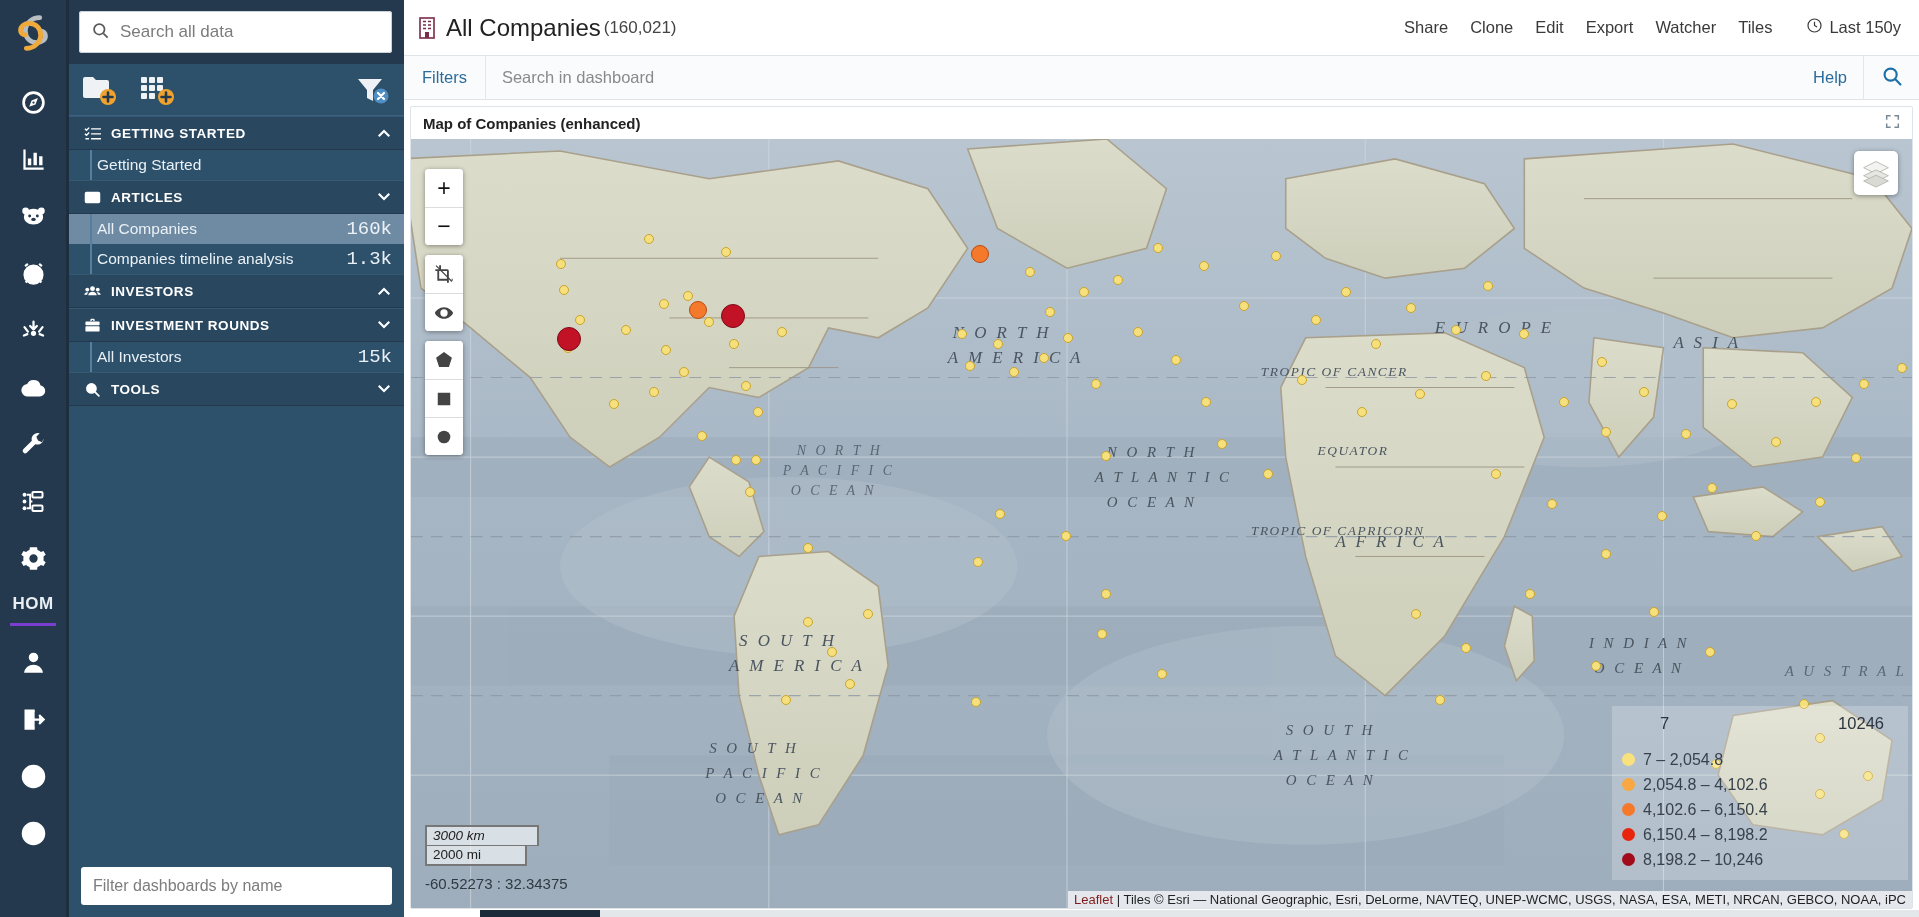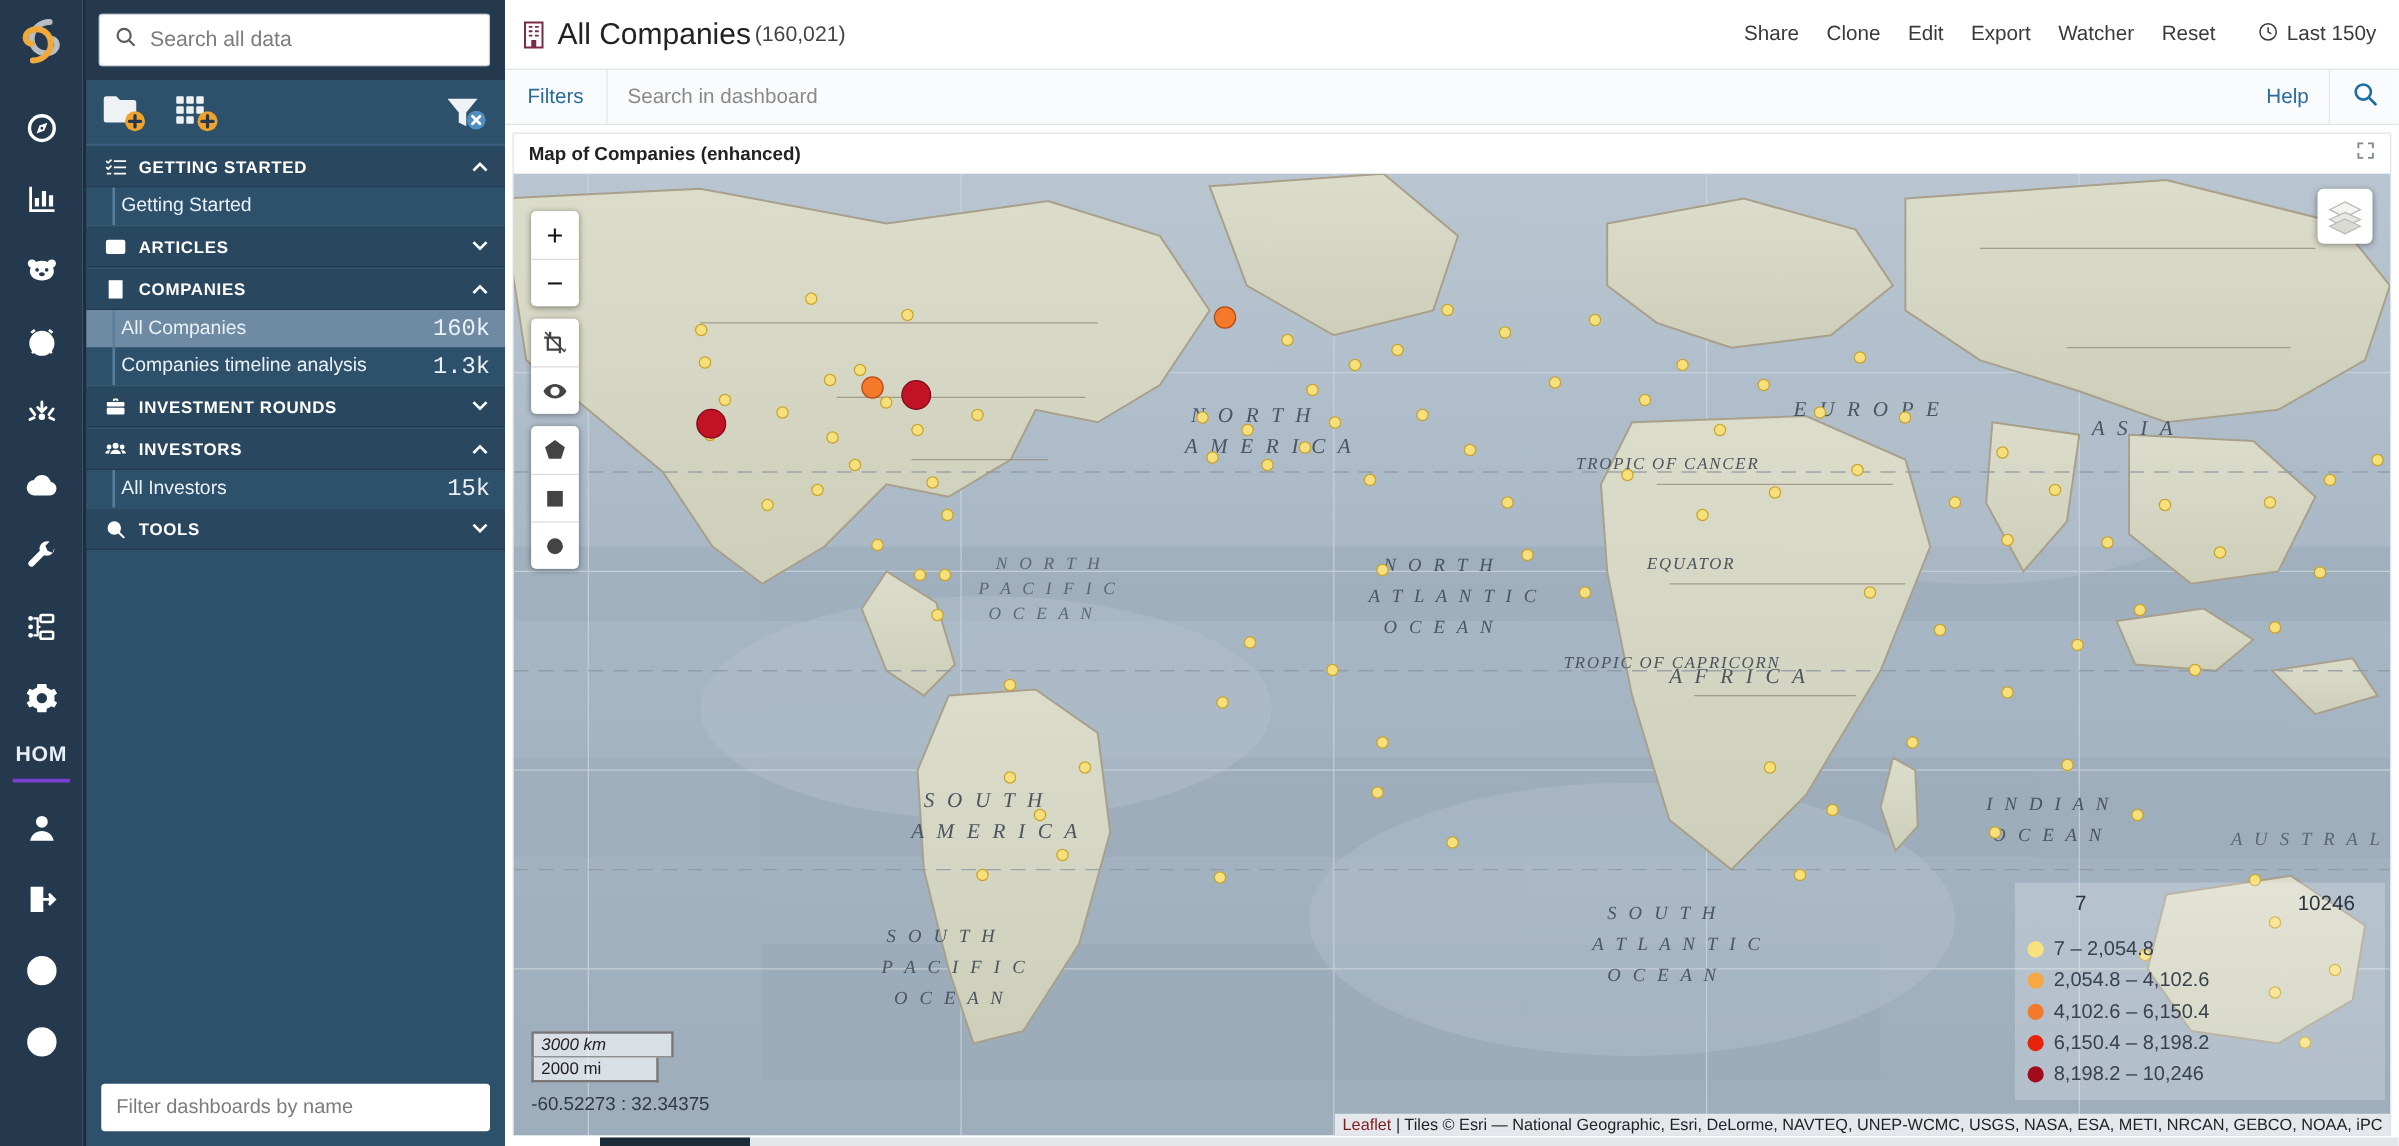--- a/index.html
+++ b/index.html
@@ -352,73 +352,58 @@
             </svg>
         </span>
         <span>ARTICLES</span>
         <span class="chev">
           <svg viewBox="0 0 16 16">
               <path d="M8 11.4l-6-6L3.5 3.9 8 8.4l4.5-4.5L14 5.4l-6 6z"></path>
             </svg>
         </span>
       </div>
 
-      <div class="grp">
-        <span class="gi">
-          <svg viewBox="0 0 24 24" fill="none" stroke="#fff" stroke-width="1.7">
-              <rect x="5" y="2.5" width="14" height="19"></rect>
-              <path d="M8 6h3M13 6h3M8 9.5h3M13 9.5h3M8 13h3M13 13h3" stroke-width="1.6"></path>
-              <rect x="10" y="16.5" width="4" height="5" fill="#fff" stroke="none"></rect>
-            </svg>
-        </span>
-        <span>COMPANIES</span>
-        <span class="chev">
-          <svg viewBox="0 0 16 16">
-              <path d="M8 4.6l6 6-1.5 1.5L8 7.6l-4.5 4.5L2 10.6l6-6z"></path>
-            </svg>
-        </span>
-      </div>
       <div class="item sel">
         <span>All Companies</span>
         <span class="cnt">160k</span>
       </div>
       <div class="item">
         <span>Companies timeline analysis</span>
         <span class="cnt">1.3k</span>
-      </div>
-
-      <div class="grp">
-        <span class="gi">
-          <svg viewBox="0 0 24 24">
-              <path d="M9 4a1.6 1.6 0 011.6-1.6h2.8A1.6 1.6 0 0115 4v1.5h-2V4.4h-2v1.1H9V4z"></path>
-              <rect x="2" y="6.5" width="20" height="5" rx="1.2"></rect>
-              <rect x="2" y="13" width="20" height="7.5" rx="1.2"></rect>
-            </svg>
-        </span>
-        <span>INVESTMENT ROUNDS</span>
-        <span class="chev">
-          <svg viewBox="0 0 16 16">
-              <path d="M8 11.4l-6-6L3.5 3.9 8 8.4l4.5-4.5L14 5.4l-6 6z"></path>
-            </svg>
-        </span>
       </div>
 
       <div class="grp">
         <span class="gi">
           <svg viewBox="0 0 24 24">
               <circle cx="12" cy="8" r="3.4"></circle>
               <circle cx="4.6" cy="9.3" r="2.7"></circle>
               <circle cx="19.4" cy="9.3" r="2.7"></circle>
               <path d="M12 12.4c-3.4 0-5.6 2-6 4.9h12c-.4-2.9-2.6-4.9-6-4.9zM4.6 13c-2.3 0-3.9 1.4-4.3 3.6h4.1c.2-1.4.8-2.6 1.8-3.5a5 5 0 00-1.6-.1zM19.4 13c2.3 0 3.9 1.4 4.3 3.6h-4.1c-.2-1.4-.8-2.6-1.8-3.5a5 5 0 011.6-.1z"></path>
             </svg>
         </span>
         <span>INVESTORS</span>
         <span class="chev">
           <svg viewBox="0 0 16 16">
               <path d="M8 4.6l6 6-1.5 1.5L8 7.6l-4.5 4.5L2 10.6l6-6z"></path>
+            </svg>
+        </span>
+      </div>
+
+      <div class="grp">
+        <span class="gi">
+          <svg viewBox="0 0 24 24">
+              <path d="M9 4a1.6 1.6 0 011.6-1.6h2.8A1.6 1.6 0 0115 4v1.5h-2V4.4h-2v1.1H9V4z"></path>
+              <rect x="2" y="6.5" width="20" height="5" rx="1.2"></rect>
+              <rect x="2" y="13" width="20" height="7.5" rx="1.2"></rect>
+            </svg>
+        </span>
+        <span>INVESTMENT ROUNDS</span>
+        <span class="chev">
+          <svg viewBox="0 0 16 16">
+              <path d="M8 11.4l-6-6L3.5 3.9 8 8.4l4.5-4.5L14 5.4l-6 6z"></path>
             </svg>
         </span>
       </div>
       <div class="item">
         <span>All Investors</span>
         <span class="cnt">15k</span>
       </div>
 
       <div class="grp">
         <span class="gi">
@@ -455,21 +440,21 @@
       </span>
       <span class="db-title">All Companies</span>
       <span class="db-count">(160,021)</span>
 
       <div class="topbar-actions">
         <span class="tb-link">Share</span>
         <span class="tb-link">Clone</span>
         <span class="tb-link">Edit</span>
         <span class="tb-link">Export</span>
         <span class="tb-link">Watcher</span>
-        <span class="tb-link">Reset</span>
+        <span class="tb-link">Tiles</span>
         <span class="tb-time">
           <span>
             <svg viewBox="0 0 24 24">
                 <circle cx="12" cy="12" r="9.2"></circle>
                 <path d="M12 6.8V12l3.6 2.2"></path>
               </svg>
           </span>
           <span>Last 150y</span>
         </span>
       </div>

